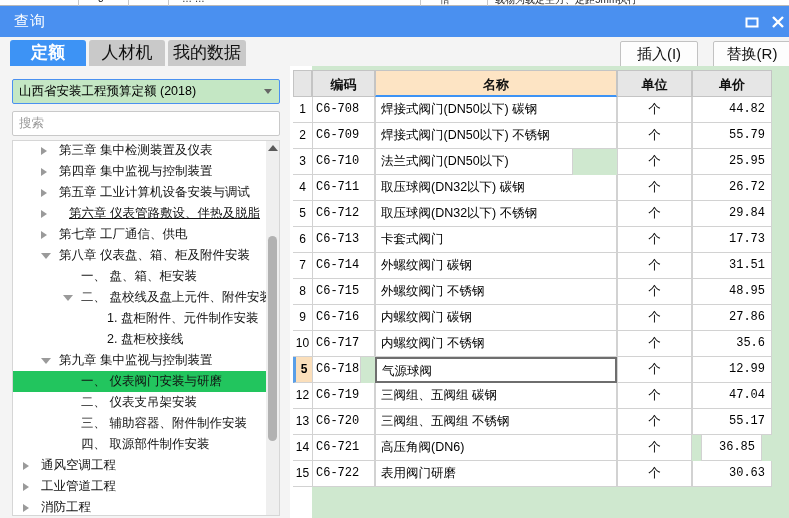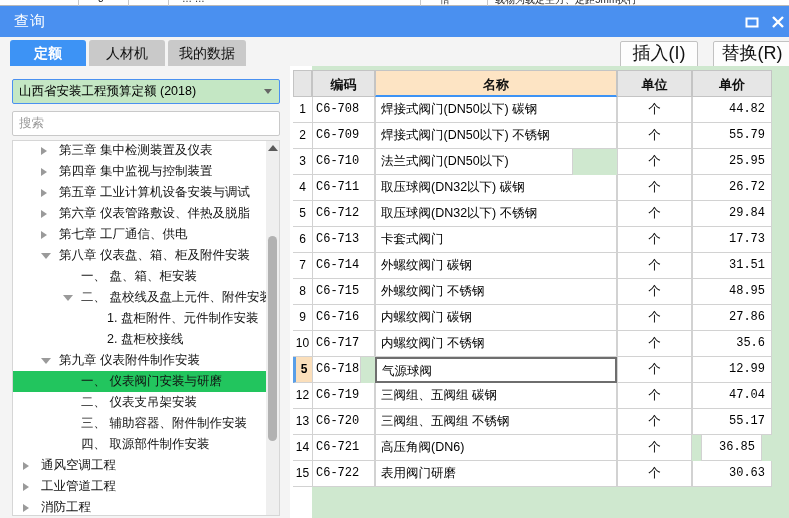--- a/index.html
+++ b/index.html
@@ -20,28 +20,28 @@
   .titlebar{position:absolute;left:0;top:6px;width:789px;height:31px;background:#4a90f0;}
   .titlebar .title{position:absolute;left:14px;top:6px;font-size:15px;color:#fff;letter-spacing:1px;}
   .winbtn{position:absolute;top:9px;width:16px;height:14px;cursor:default;}
   .winbtn.max{left:744px;}
   .winbtn.close{left:770px;}
   .winbtn svg{display:block;}
 
   
   .tabstrip{position:absolute;left:0;top:37px;width:789px;height:29px;background:#f4f4f4;}
   .tab{position:absolute;top:3px;height:26px;line-height:26px;text-align:center;
-       font-size:14px;border-radius:3px 3px 0 0;background:#c9c9c9;color:#111;cursor:default;}
+       font-size:17px;border-radius:3px 3px 0 0;background:#c9c9c9;color:#111;cursor:default;}
   .tab.active{background:#3d93f5;color:#fff;font-weight:bold;}
   .tab0{left:10px;width:76px;}
   .tab1{left:89px;width:76px;}
   .tab2{left:168px;width:78px;}
 
   .tbtn{position:absolute;top:41px;height:25px;line-height:23px;text-align:center;
-        background:#fdfdfd;border:1px solid #c2c2c2;border-radius:2px;font-size:18px;color:#111;cursor:default;}
+        background:#fdfdfd;border:1px solid #c2c2c2;border-radius:2px;font-size:15px;color:#111;cursor:default;}
   .tbtn.ins{left:620px;width:76px;}
   .tbtn.rep{left:713px;width:76px;}
 
   
   .leftpanel{position:absolute;left:0;top:66px;width:290px;height:452px;background:#f4f4f4;}
   .combo{position:absolute;left:12px;top:13px;width:266px;height:23px;
          background:#c4e7c4;border:1px solid #4a90f0;border-radius:2px;cursor:default;}
   .combo .ctext{position:absolute;left:6px;top:3px;font-size:12.5px;color:#000;white-space:nowrap;}
   .combo .carrow{position:absolute;right:7px;top:9px;width:0;height:0;
         border-left:4px solid transparent;border-right:4px solid transparent;border-top:5px solid #666;}
@@ -148,21 +148,21 @@
           <div class="tnode">
             <div class="arrow closed" style="left: 28px;"></div>
             <div class="lbl" style="left: 46px;">第四章  集中监视与控制装置</div>
           </div>
           <div class="tnode">
             <div class="arrow closed" style="left: 28px;"></div>
             <div class="lbl" style="left: 46px;">第五章  工业计算机设备安装与调试</div>
           </div>
           <div class="tnode">
             <div class="arrow closed" style="left: 28px;"></div>
-            <div class="lbl" style="left: 46px;">第六章  仪表管路敷设、伴热及脱脂</div>
+            <div class="lbl" style="left: 56px; text-decoration: underline;">第六章  仪表管路敷设、伴热及脱脂</div>
           </div>
           <div class="tnode">
             <div class="arrow closed" style="left: 28px;"></div>
             <div class="lbl" style="left: 46px;">第七章  工厂通信、供电</div>
           </div>
           <div class="tnode">
             <div class="arrow open" style="left: 28px;"></div>
             <div class="lbl" style="left: 46px;">第八章  仪表盘、箱、柜及附件安装</div>
           </div>
           <div class="tnode">
@@ -173,21 +173,21 @@
             <div class="lbl" style="left: 68px;">二、  盘校线及盘上元件、附件安装</div>
           </div>
           <div class="tnode">
             <div class="lbl" style="left: 94px;">1.  盘柜附件、元件制作安装</div>
           </div>
           <div class="tnode">
             <div class="lbl" style="left: 94px;">2.  盘柜校接线</div>
           </div>
           <div class="tnode">
             <div class="arrow open" style="left: 28px;"></div>
-            <div class="lbl" style="left: 46px;">第九章  仪表附件制作安装</div>
+            <div class="lbl" style="left: 46px;">第九章  集中监视与控制装置</div>
           </div>
           <div class="tnode sel">
             <div class="lbl" style="left: 68px;">一、  仪表阀门安装与研磨</div>
           </div>
           <div class="tnode">
             <div class="lbl" style="left: 68px;">二、  仪表支吊架安装</div>
           </div>
           <div class="tnode">
             <div class="lbl" style="left: 68px;">三、  辅助容器、附件制作安装</div>
           </div>

